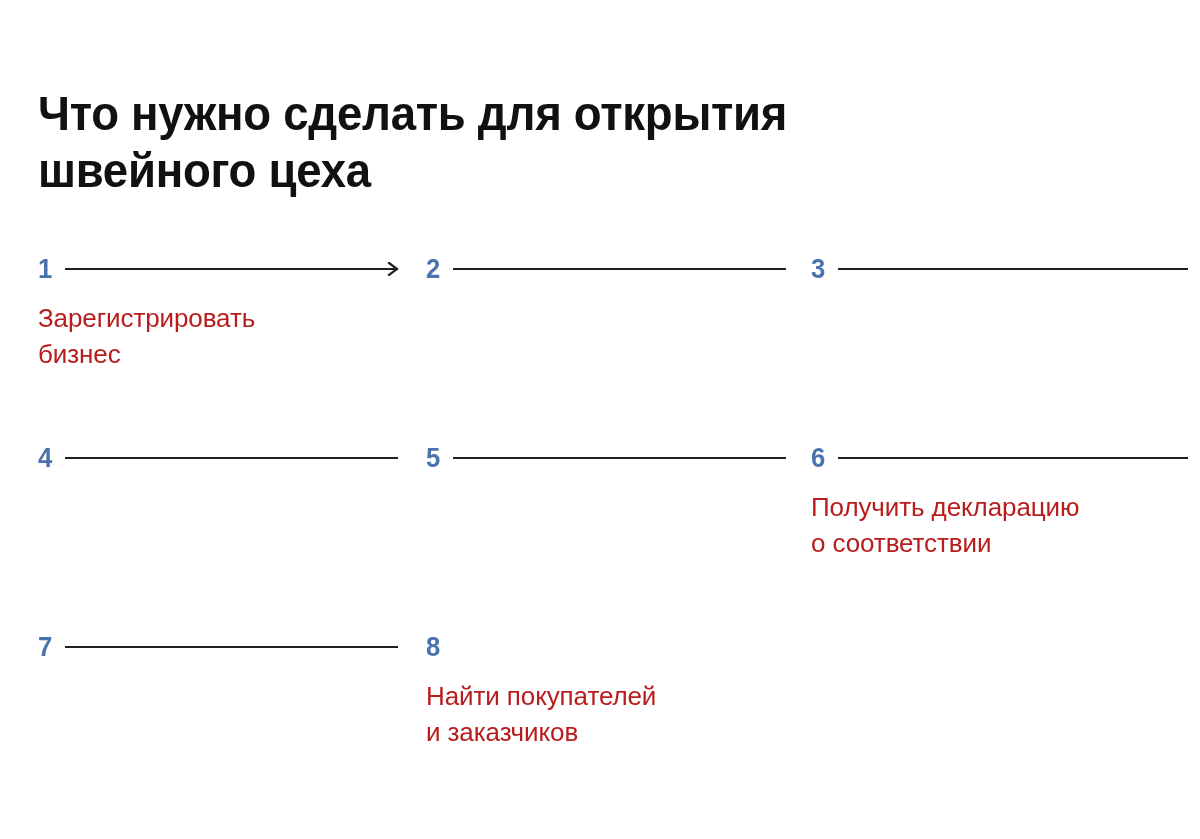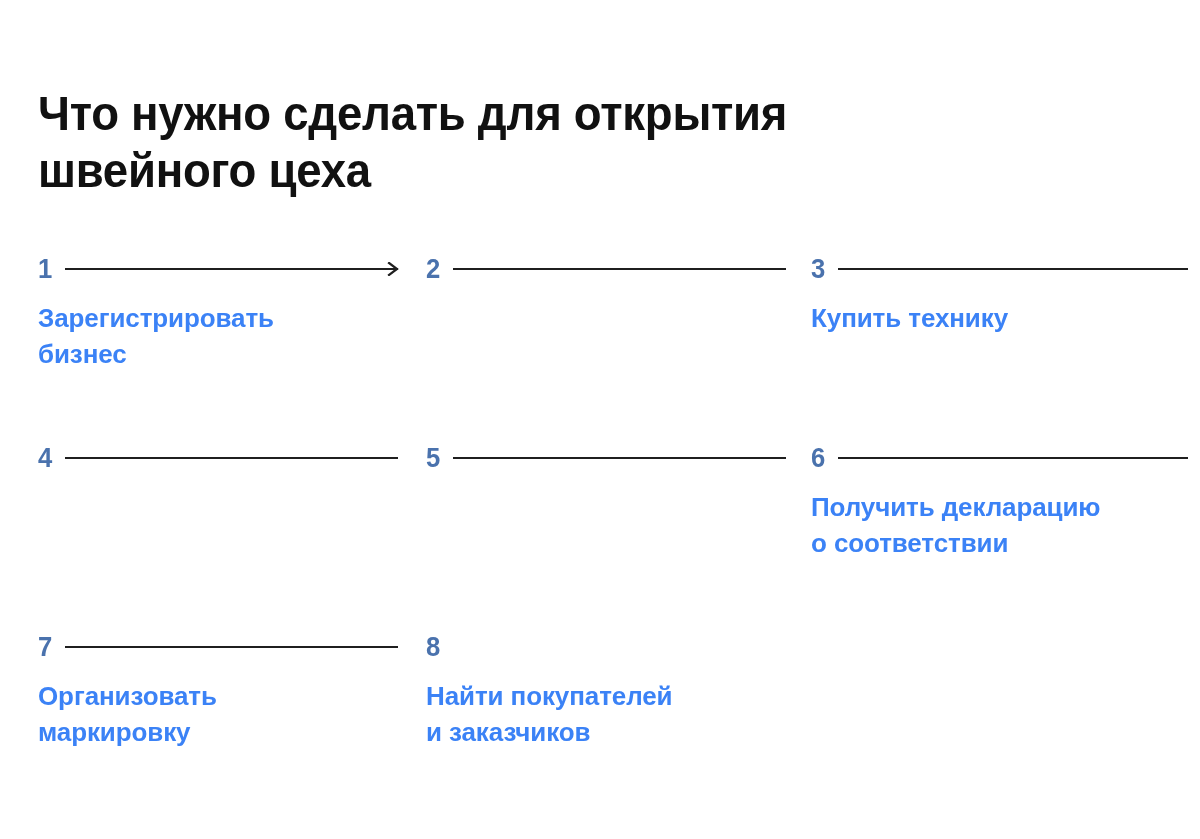--- a/index.html
+++ b/index.html
@@ -114,22 +114,22 @@
 
   
   .step.col-1 .step-rule { width: 333px; flex: 0 0 333px; }
   .step.col-2 .step-rule { width: 333px; flex: 0 0 333px; }
   .step.col-3 .step-rule { width: 350px; flex: 0 0 350px; }
 
   .step-label {
     margin-top: 15px;
     font-size: 26px;
     line-height: 1.37;
-    font-weight: 700;
-    color: #3b82f6;
+    font-weight: 400;
+    color: #b91c1c;
     white-space: pre-line;
     letter-spacing: -0.1px;
   }
 </style>
 </head>
 <body>
 
 <div class="infographic">
 
   <h1 class="title">Что нужно сделать для открытия
@@ -166,21 +166,20 @@
       </div>
 
       <div class="step col-3">
         <div class="step-head">
           <span class="step-num">3</span>
           <span class="step-rule">
             <span class="bar"></span>
 
           </span>
         </div>
-        <div class="step-label">Купить технику</div>
       </div>
 
     </div>
 
     <div class="step-row row-2">
 
       <div class="step col-1">
         <div class="step-head">
           <span class="step-num">4</span>
           <span class="step-rule">
@@ -217,22 +216,20 @@
     <div class="step-row row-3">
 
       <div class="step col-1">
         <div class="step-head">
           <span class="step-num">7</span>
           <span class="step-rule">
             <span class="bar"></span>
 
           </span>
         </div>
-        <div class="step-label">Организовать
-маркировку</div>
       </div>
 
       <div class="step col-2">
         <div class="step-head">
           <span class="step-num">8</span>
           <span class="step-rule no-rule">
             
             
           </span>
         </div>

